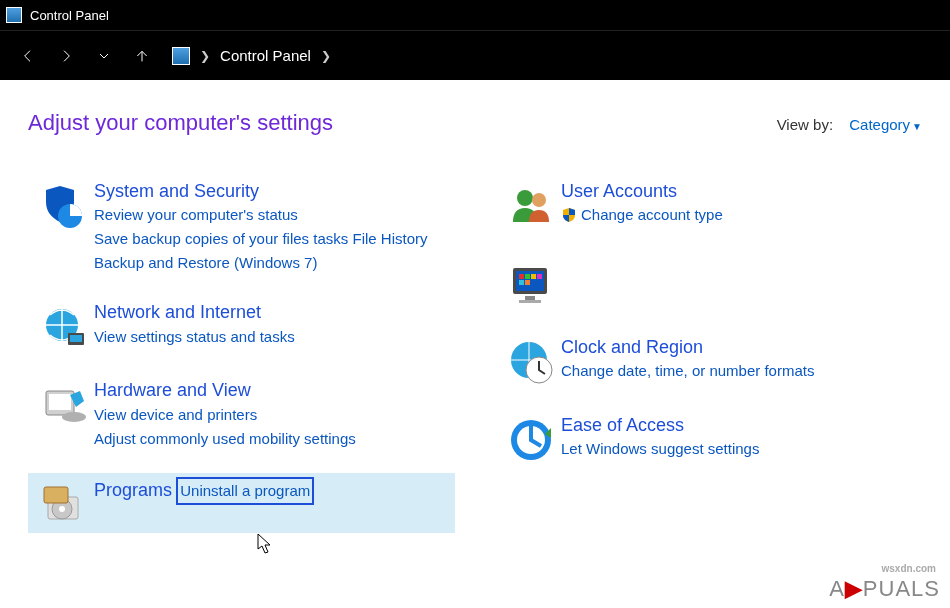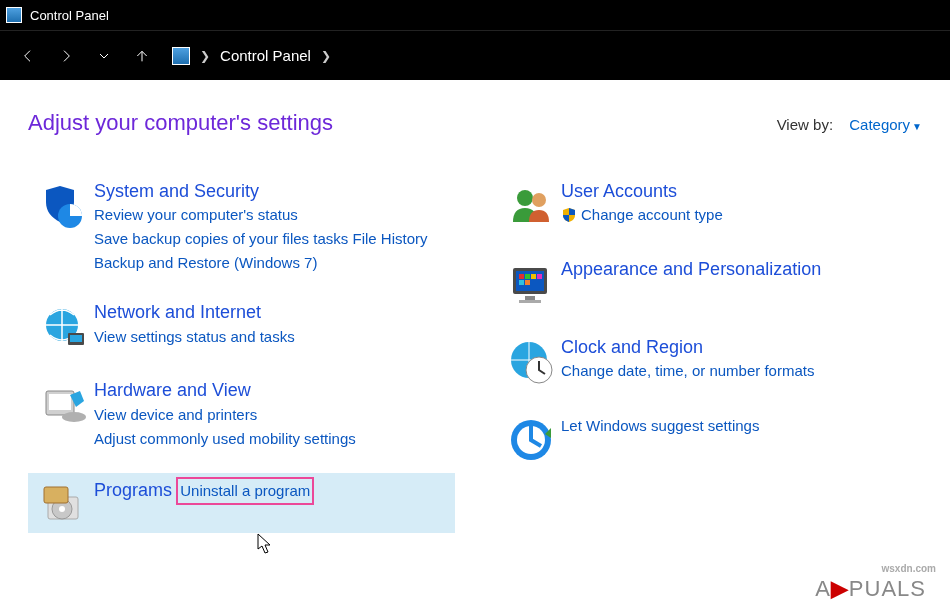--- a/index.html
+++ b/index.html
@@ -24,23 +24,23 @@
   .col { flex: 1; }
   .cat { display: flex; margin-bottom: 18px; padding: 4px 6px; align-items: flex-start; }
   .cat.highlight { background: #d6ecf7; }
   .cat .icon { width: 60px; height: 52px; flex-shrink: 0; display: flex; align-items: flex-start; justify-content: center; padding-top: 2px; }
   .cat .icon svg { width: 48px; height: 48px; }
   .cat .body { flex: 1; }
   .cat .title { color: #1d4ed8; font-size: 18px; font-weight: 400; cursor: pointer; line-height: 1.3; }
   .cat .sub { display: block; color: #0b57c0; font-size: 15px; cursor: pointer; line-height: 1.6; }
   .sub-wrap { display: flex; align-items: center; gap: 4px; }
   .shield { width: 16px; height: 16px; }
-  .greenbox { border: 2px solid #ec4899; display: inline-block; padding: 0 2px; }
+  .greenbox { border: 2px solid #1d4ed8; display: inline-block; padding: 0 2px; }
   .cursor { position: absolute; width: 16px; height: 22px; pointer-events: none; }
-  .watermark { position: absolute; right: 24px; bottom: 6px; font-size: 22px; color: #888; font-weight: 300; letter-spacing: 1px; }
+  .watermark { position: absolute; right: 10px; bottom: 6px; font-size: 22px; color: #888; font-weight: 300; letter-spacing: 1px; }
   .watermark .red { color: #c00; font-weight: bold; }
   .wsx { position: absolute; right: 14px; bottom: 34px; font-size: 10px; color: #aaa; font-weight: bold; }
 </style>
 </head>
 <body>
 
 <div class="titlebar">
   <div class="sys-icon"></div>
   <div class="title">Control Panel</div>
 </div>
@@ -187,23 +187,20 @@
               <rect x="12" y="14" width="5" height="5" fill="#e03030"></rect>
               <rect x="18" y="14" width="5" height="5" fill="#30c030"></rect>
               <rect x="24" y="14" width="5" height="5" fill="#f0c000"></rect>
               <rect x="30" y="14" width="5" height="5" fill="#e030c0"></rect>
               <rect x="12" y="20" width="5" height="5" fill="#30c0e0"></rect>
               <rect x="18" y="20" width="5" height="5" fill="#f08030"></rect>
               <rect x="18" y="36" width="10" height="4" fill="#888"></rect>
               <rect x="12" y="40" width="22" height="3" fill="#aaa"></rect>
             </svg>
         </div>
-        <div class="body">
-          <a class="title">Appearance and Personalization</a>
-        </div>
       </div>
 
       <div class="cat">
         <div class="icon">
           <svg viewBox="0 0 48 48">
               <circle cx="22" cy="22" r="18" fill="#2aa5e0"></circle>
               <path d="M4 22 H40 M22 4 V40" stroke="#fff" stroke-width="1" fill="none"></path>
               <circle cx="32" cy="32" r="13" fill="#fff" stroke="#888"></circle>
               <path d="M32 23 V32 L38 36" stroke="#333" stroke-width="2" fill="none"></path>
             </svg>
@@ -217,20 +214,21 @@
       <div class="cat">
         <div class="icon">
           <svg viewBox="0 0 48 48">
               <circle cx="24" cy="24" r="20" fill="#1e88e5"></circle>
               <circle cx="24" cy="24" r="14" fill="#fff"></circle>
               <path d="M24 10 L24 24 L34 30" stroke="#1e88e5" stroke-width="4" fill="none"></path>
               <path d="M38 18 L44 12 L44 22 Z" fill="#3a9b3a"></path>
             </svg>
         </div>
         <div class="body">
+          <a class="title">Ease of Access</a>
           <a class="sub">Let Windows suggest settings</a>
         </div>
       </div>
 
     </div>
   </div>
 
   <svg class="cursor" style="left:257px; top:453px" viewBox="0 0 16 22">
     <path d="M1 1 L1 16 L5 13 L8 20 L11 19 L8 12 L13 12 Z" fill="#fff" stroke="#000" stroke-width="1"></path>
   </svg>

